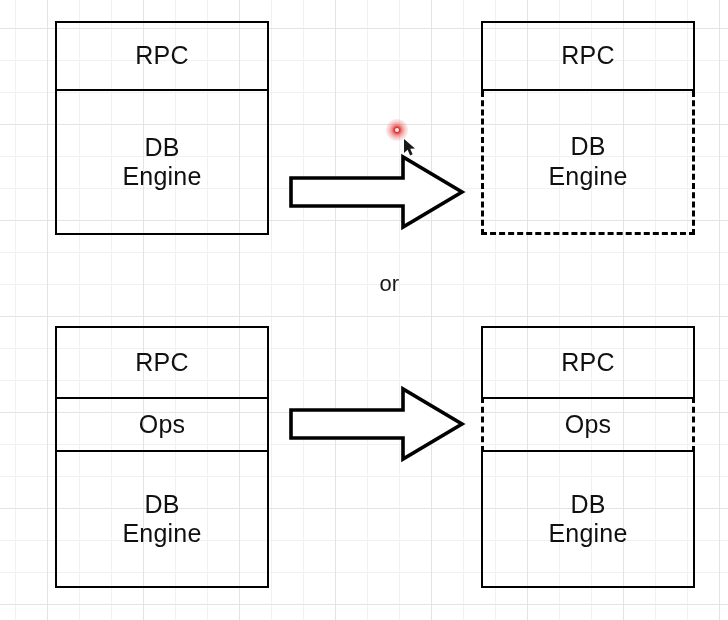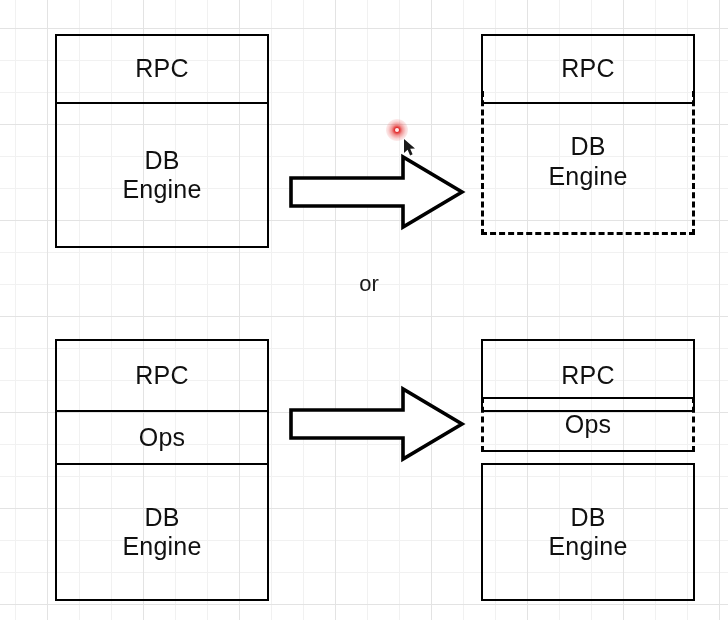--- a/index.html
+++ b/index.html
@@ -55,21 +55,20 @@
     font-size: 25px;
     line-height: 1.18;
     color: #101010;
     letter-spacing: 0.2px;
     white-space: pre-line;
   }
 
   
   .seg.solid {
     border: 2.5px solid #000000;
-    margin-top: 13px;
   }
 
   
   .seg.dashed {
     border: 3px dashed #000000;
   }
   
   .seg.dashed-sides {
     border-top: 2.5px solid #000000;
     border-bottom: 2.5px solid #000000;
@@ -84,21 +83,21 @@
   .block-arrow svg {
     display: block;
     overflow: visible;
   }
 
   
   .conn-label {
     position: absolute;
     font-size: 22px;
     color: #1a1a1a;
-    text-align: center;
+    text-align: right;
   }
 
   
   .click-marker {
     position: absolute;
     width: 22px;
     height: 22px;
     border-radius: 50%;
     background: radial-gradient(circle,
         rgba(224,30,30,0.95) 0%,

